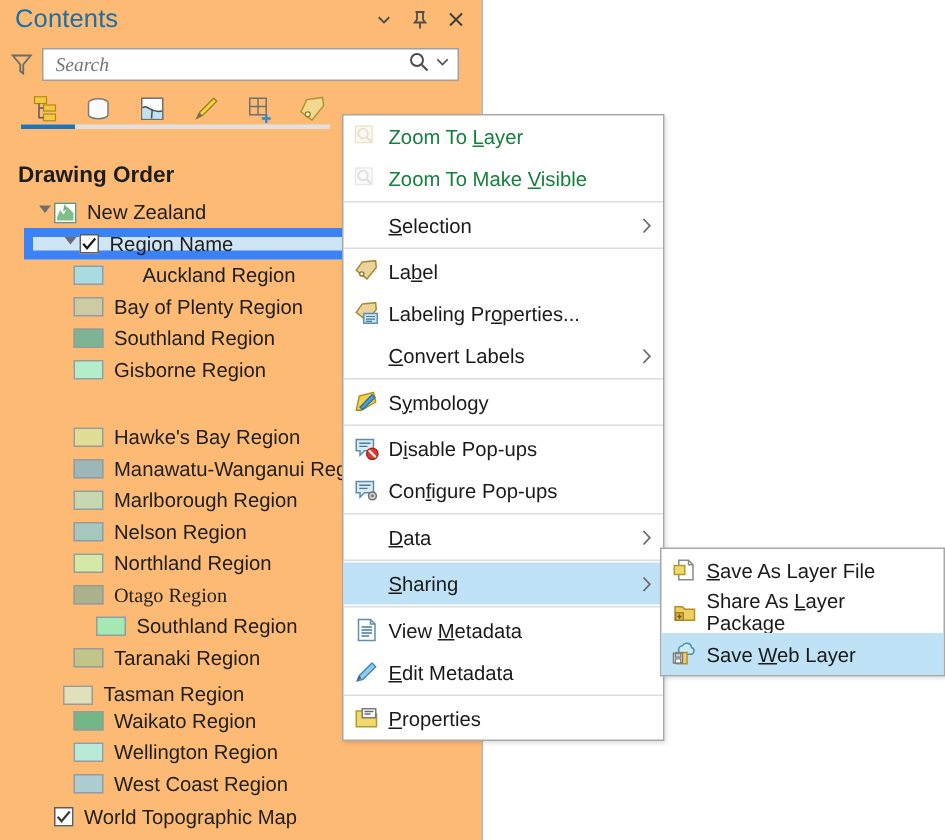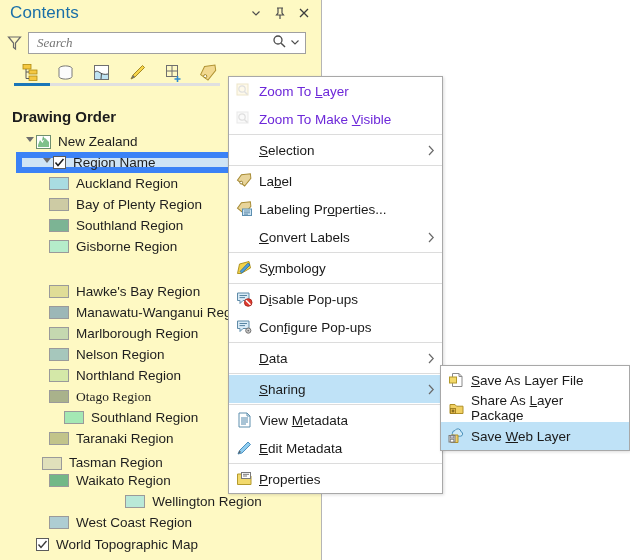--- a/index.html
+++ b/index.html
@@ -13,21 +13,21 @@
     position: relative;
     width: 630px; height: 560px;
     background: #ffffff;
   }
 
   
   .pane {
     position: absolute;
     left: 0; top: 0;
     width: 322px; height: 560px;
-    background: #fef9c3;
+    background: #fdba74;
     border-right: 1px solid #b5b5b5;
     box-sizing: border-box;
   }
   .pane-header {
     position: relative;
     height: 28px;
     padding: 3px 0 0 10px;
     box-sizing: border-box;
   }
   .pane-title {
@@ -194,21 +194,21 @@
 
   .mi {
     position: relative;
     height: 28px;
     display: flex; align-items: center;
     font-size: 13.5px;
     color: #1a1a1a;
     cursor: default;
     padding-left: 0;
   }
-  .mi.disabled { color: #6d28d9; }
+  .mi.disabled { color: #15803d; }
   .mi.highlight { background: #bfe2f7; }
   .mi .mi-icon {
     width: 30px; height: 28px;
     display: flex; align-items: center; justify-content: center;
     flex: none;
   }
   .mi .mi-label { flex: 1; }
   .mi .mi-arrow {
     width: 22px; height: 28px;
     display: flex; align-items: center; justify-content: center;
@@ -342,21 +342,21 @@
           </span>
         <span class="chk">
           <svg width="11" height="11" viewBox="0 0 11 11">
               <path d="M1.5 5.5 L4 8.5 L9.5 2" stroke="#1c1c1c" stroke-width="1.5" fill="none"></path>
             </svg>
         </span>
         <span class="lbl">Region Name</span>
       </div>
 
       <div id="legend-list">
-          <div class="row" style="padding-left: 33px;">
+          <div class="row" style="padding-left: 33px; gap: 19px;">
             <span class="swatch" style="background: rgb(169, 220, 226);"></span>
             <span class="lbl">Auckland Region</span>
           </div>
           <div class="row" style="padding-left: 33px;">
             <span class="swatch" style="background: rgb(205, 203, 164);"></span>
             <span class="lbl">Bay of Plenty Region</span>
           </div>
           <div class="row" style="padding-left: 33px;">
             <span class="swatch" style="background: rgb(124, 180, 148);"></span>
             <span class="lbl">Southland Region</span>
@@ -398,21 +398,21 @@
             <span class="lbl">Taranaki Region</span>
           </div>
           <div class="row" style="padding-left: 26px; align-items: flex-end;">
             <span class="swatch" style="background: rgb(224, 224, 187);"></span>
             <span class="lbl">Tasman Region</span>
           </div>
           <div class="row" style="padding-left: 33px;">
             <span class="swatch" style="background: rgb(114, 184, 135);"></span>
             <span class="lbl">Waikato Region</span>
           </div>
-          <div class="row" style="padding-left: 33px; justify-content: center;">
+          <div class="row" style="padding-left: 33px;">
             <span class="swatch" style="background: rgb(185, 233, 216);"></span>
             <span class="lbl">Wellington Region</span>
           </div>
           <div class="row" style="padding-left: 33px;">
             <span class="swatch" style="background: rgb(174, 205, 210);"></span>
             <span class="lbl">West Coast Region</span>
           </div>
         </div>
 
       <div id="basemap-list">

